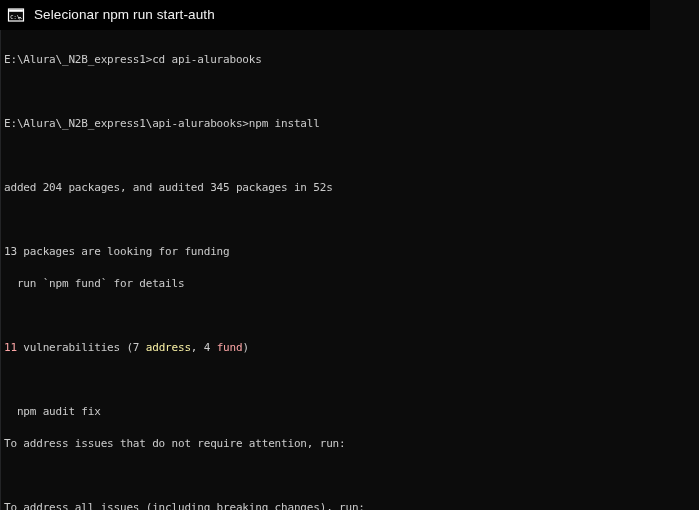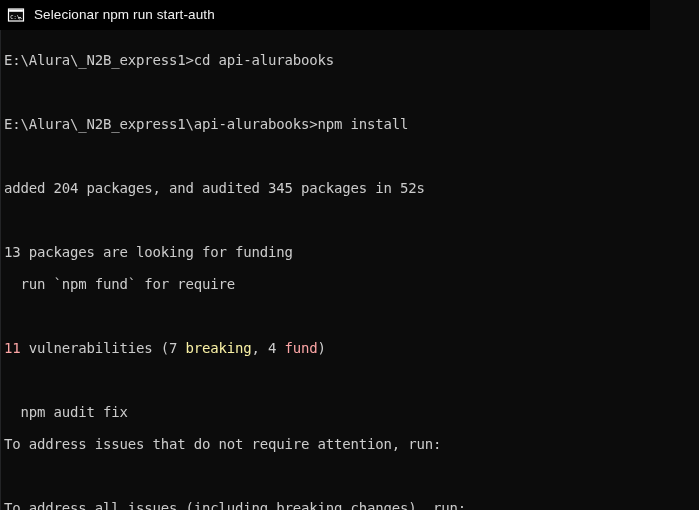--- a/index.html
+++ b/index.html
@@ -78,21 +78,21 @@
     left: 4px;
     top: 14px;
     right: 0;
     bottom: 0;
   }
 
   .line {
     height: 32px;
     line-height: 32px;
     font-family: "DejaVu Sans Mono", monospace;
-    font-size: 14px;
+    font-size: 11px;
     letter-spacing: -0.18px;
     color: #cccccc;
     white-space: pre;
   }
   .line.blank { color: transparent; }
 
   .c-default { color: #cccccc; }
   .c-red     { color: #fca5a5; margin-top: 23px; }
   .c-yellow  { color: #f9f1a5; }
 </style>
@@ -116,23 +116,23 @@
   <div id="terminal">
     <div id="left-edge"></div>
     <div id="screen">
         <div class="line"><span class="c-default">E:\Alura\_N2B_express1&gt;cd api-alurabooks</span></div>
         <div class="line blank"> </div>
         <div class="line"><span class="c-default">E:\Alura\_N2B_express1\api-alurabooks&gt;npm install</span></div>
         <div class="line blank"> </div>
         <div class="line"><span class="c-default">added 204 packages, and audited 345 packages in 52s</span></div>
         <div class="line blank"> </div>
         <div class="line"><span class="c-default">13 packages are looking for funding</span></div>
-        <div class="line"><span class="c-default">  run `npm fund` for require</span></div>
+        <div class="line"><span class="c-default">  run `npm fund` for details</span></div>
         <div class="line blank"> </div>
-        <div class="line"><span class="c-red">11</span><span class="c-default"> vulnerabilities (7 </span><span class="c-yellow">breaking</span><span class="c-default">, 4 </span><span class="c-red">fund</span><span class="c-default">)</span></div>
+        <div class="line"><span class="c-red">11</span><span class="c-default"> vulnerabilities (7 </span><span class="c-yellow">address</span><span class="c-default">, 4 </span><span class="c-red">fund</span><span class="c-default">)</span></div>
         <div class="line blank"> </div>
         <div class="line"><span class="c-default">  npm audit fix</span></div>
         <div class="line"><span class="c-default">To address issues that do not require attention, run:</span></div>
         <div class="line blank"> </div>
         <div class="line"><span class="c-default">To address all issues (including breaking changes), run:</span></div>
       </div>
   </div>
 
 </div>
 

